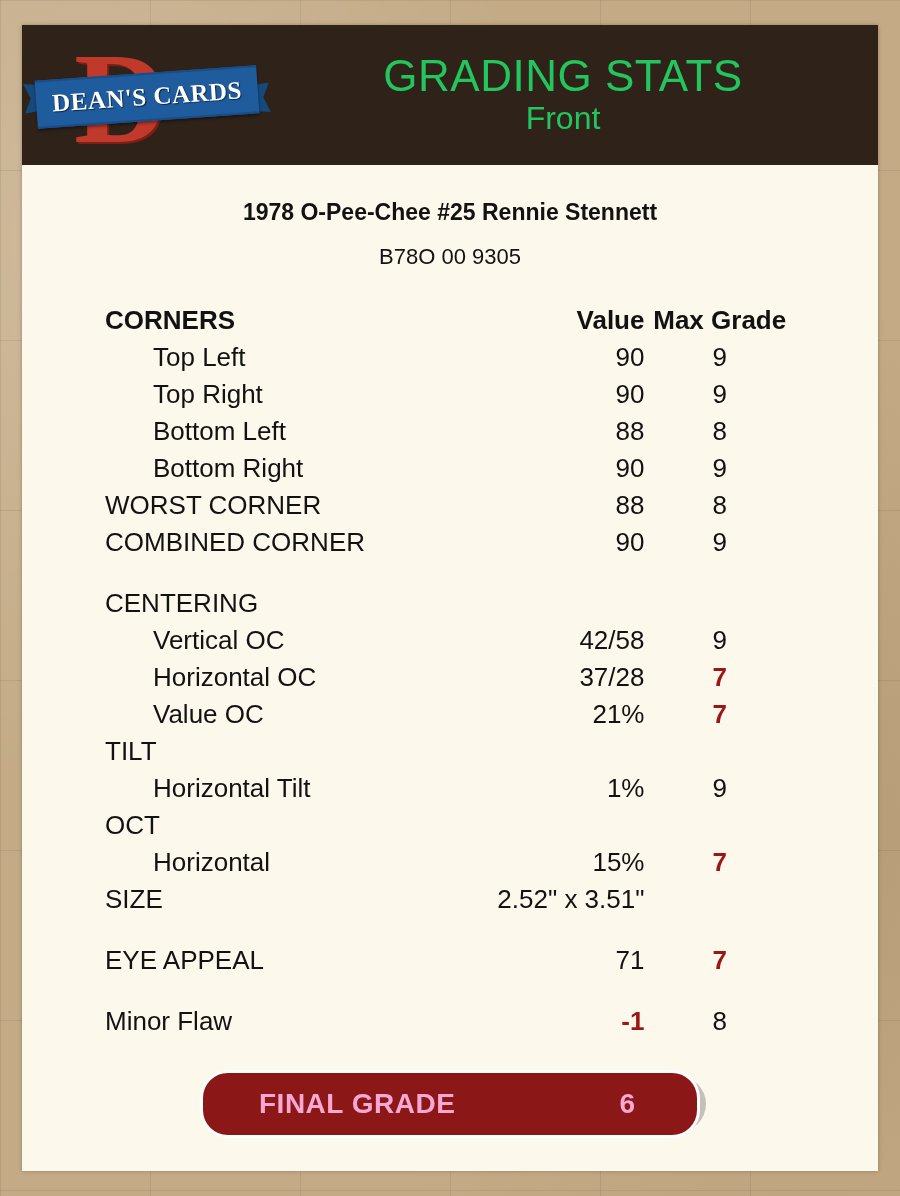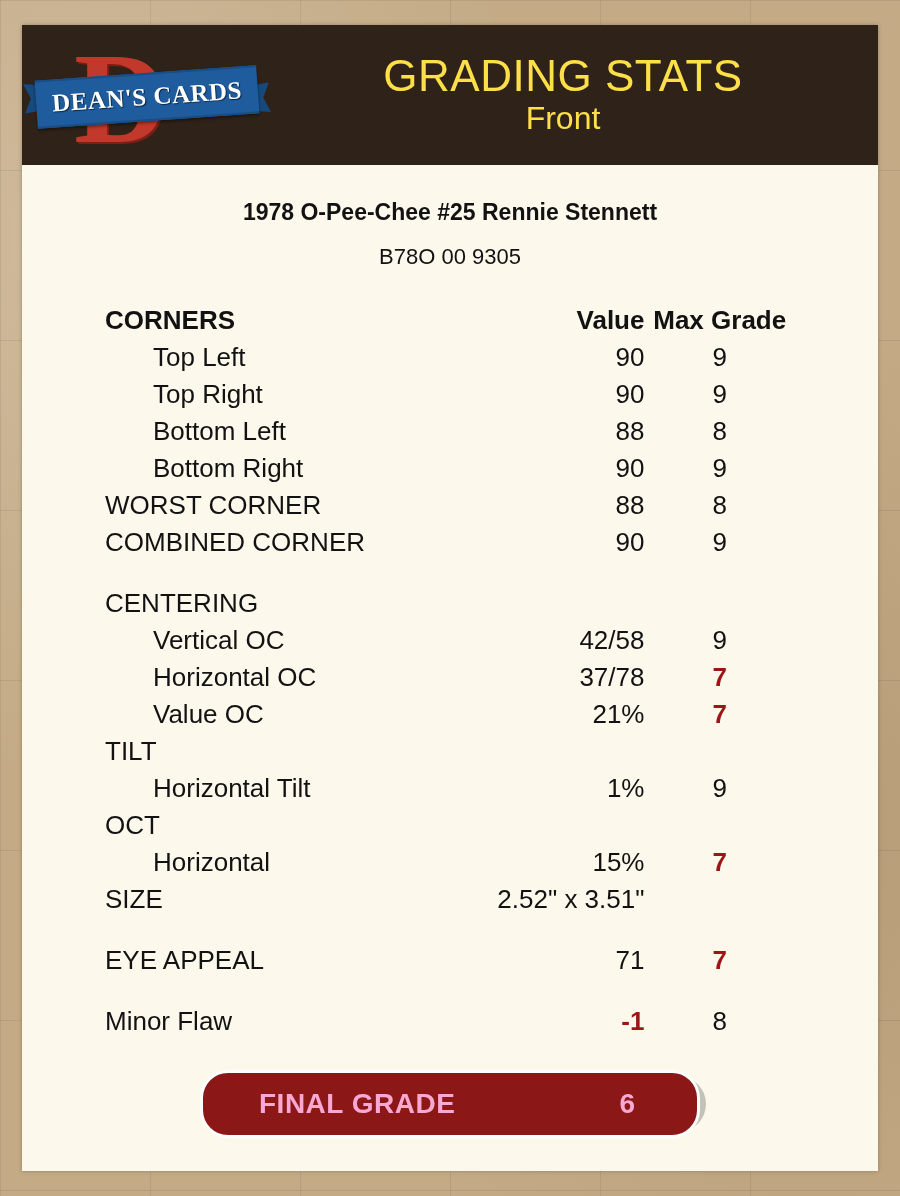--- a/index.html
+++ b/index.html
@@ -99,21 +99,21 @@
     height: 30px;
     background: #16497c;
     transform: rotate(-4deg);
   }
   .ribbon-tail-l { left: 2px; clip-path: polygon(0 0, 100% 12%, 100% 88%, 0 100%, 26% 50%); }
   .ribbon-tail-r { left: 222px; clip-path: polygon(0 12%, 100% 0, 74% 50%, 100% 100%, 0 88%); }
 
   .header-titles {
     flex: 1;
     text-align: center;
-    color: #fde047;
+    color: #22c55e;
     padding-right: 24px;
   }
   .header-title {
     font-size: 44px;
     letter-spacing: 0.5px;
     line-height: 1.05;
   }
   .header-sub {
     font-size: 32px;
     font-weight: normal;
@@ -263,21 +263,21 @@
           <td class="col-value"></td>
           <td class="col-grade"></td>
         </tr>
         <tr>
           <td class="col-label indent">Vertical OC</td>
           <td class="col-value">42/58</td>
           <td class="col-grade">9</td>
         </tr>
         <tr>
           <td class="col-label indent">Horizontal OC</td>
-          <td class="col-value">37/78</td>
+          <td class="col-value">37/28</td>
           <td class="col-grade red">7</td>
         </tr>
         <tr>
           <td class="col-label indent">Value OC</td>
           <td class="col-value">21%</td>
           <td class="col-grade red">7</td>
         </tr>
 
         <tr class="section-head">
           <td class="col-label">TILT</td>

